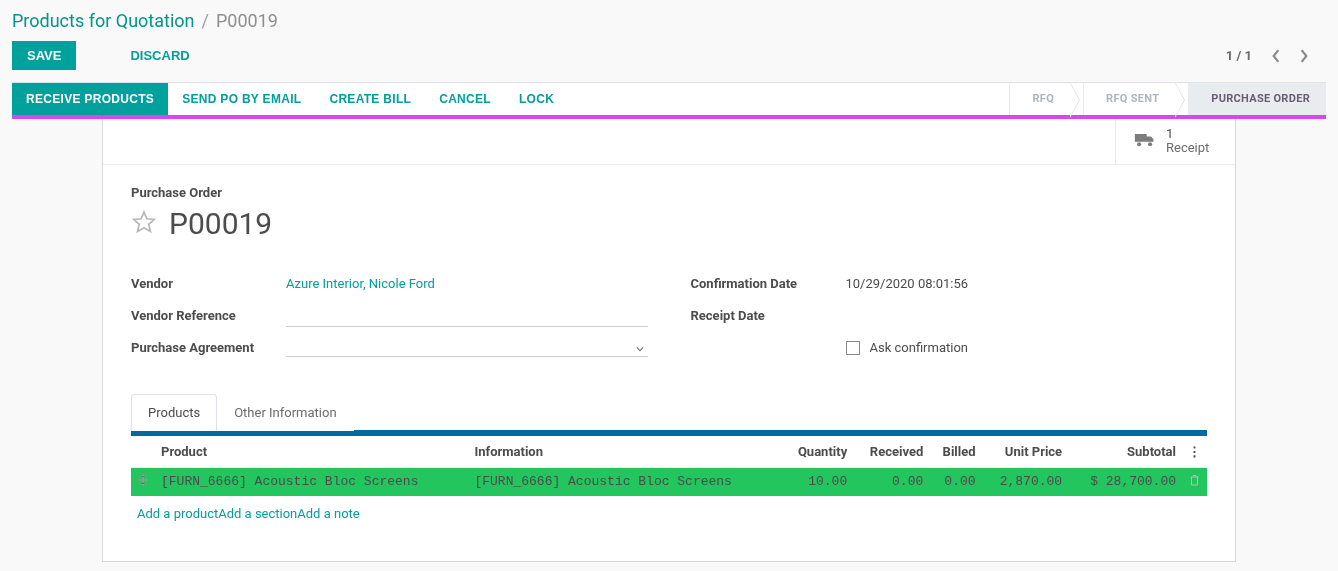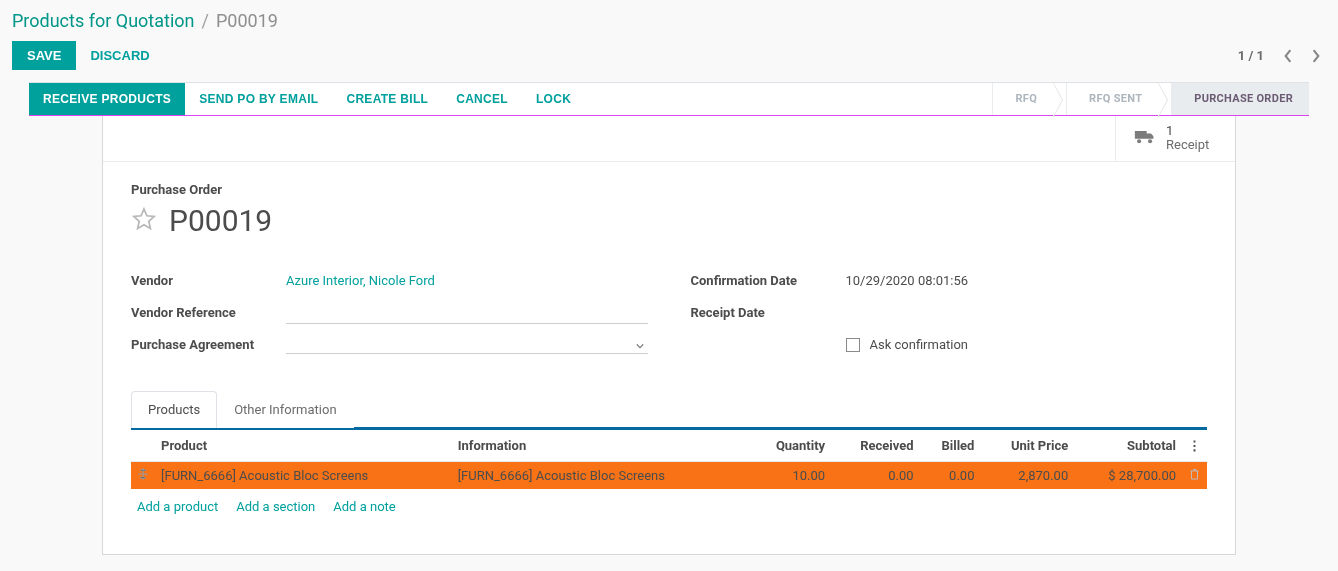--- a/index.html
+++ b/index.html
@@ -15,22 +15,23 @@
     display: flex;
     align-items: center;
     background: #f9f9f9;
   }
   .breadcrumb-link { color: #009688; font-size: 18px; font-weight: 400; cursor: pointer; }
   .breadcrumb-sep { color: #a0a0a0; font-size: 18px; margin: 0 7px; }
   .breadcrumb-current { color: #8f8f8f; font-size: 18px; }
   .control-row {
     display: flex;
     align-items: center;
-    padding: 4px 8px 12px 12px;
+    padding: 4px 20px 12px 12px;
     background: #f9f9f9;
+    gap: 40px;
   }
   .btn-primary {
     background: #00a09d;
     color: #fff;
     border: 1px solid #00a09d;
     padding: 6px 14px;
     font-size: 13px;
     font-weight: 600;
     cursor: pointer;
   }
@@ -48,23 +49,23 @@
   .pager-btn {
     width: 28px; height: 28px;
     display: inline-flex; align-items: center; justify-content: center;
     cursor: pointer; color: #888;
   }
   .pager-btn svg { width: 10px; height: 14px; }
   .actionbar {
     display: flex;
     align-items: stretch;
     border-top: 1px solid #dee2e6;
-    border-bottom: 1px solid #d946ef;
+    border-bottom: 4px solid #d946ef;
     background: #fff;
-    margin: 0 29px;
+    margin: 0 12px;
   }
   .actionbar .ab-btn {
     padding: 9px 14px;
     font-size: 12px;
     font-weight: 700;
     color: #00a09d;
     cursor: pointer;
     background: none;
     border: none;
     letter-spacing: 0.3px;
@@ -186,21 +187,21 @@
   .caret-down svg { width: 8px; height: 6px; }
   .checkbox-row { display:flex; align-items:center; gap:10px; }
   .cbx {
     width: 14px; height: 14px;
     border: 1px solid #8a8a8a;
     background: #fff;
     cursor: pointer;
   }
   .tabs-row {
     display: flex;
-    border-bottom: 3px solid #0369a1;
+    border-bottom: 6px solid #0369a1;
     margin-bottom: 0;
     text-align: center;
   }
   .tab {
     padding: 10px 16px;
     font-size: 13px;
     color: #6c6c6c;
     cursor: pointer;
     border: 1px solid transparent;
     border-bottom: none;
@@ -220,26 +221,27 @@
     font-size: 13px;
     font-weight: 700;
     padding: 8px 6px;
     border-bottom: 1px solid #e9ecef;
     color: #4c4c4c;
   }
   .line-table th.num, .line-table td.num { text-align: right; }
   .line-table td {
     font-size: 13px;
     padding: 6px 6px;
-    background: #f97316;
-    color: #4c4c4c;
+    background: #22c55e;
+    color: #4c4c4c;
+    font-family: Liberation Mono, monospace;
   }
   .line-table td.handle { width: 18px; text-align:center; color:#999; cursor: grab; }
   .line-table td.trash { width: 18px; text-align:center; color:#bbb; cursor:pointer; }
-  .add-links { padding: 10px 6px; display:flex; gap:18px; }
+  .add-links { padding: 10px 6px; display:flex; }
   .add-links a { color:#00a09d; text-decoration:none; font-size:13px; cursor:pointer; }
   .menu-dots { text-align:center; width:18px; color:#777; cursor:pointer; }
 </style>
 </head>
 <body>
 
 <div class="breadcrumb-row">
   <span class="breadcrumb-link">Products for Quotation</span>
   <span class="breadcrumb-sep">/</span>
   <span class="breadcrumb-current">P00019</span>

